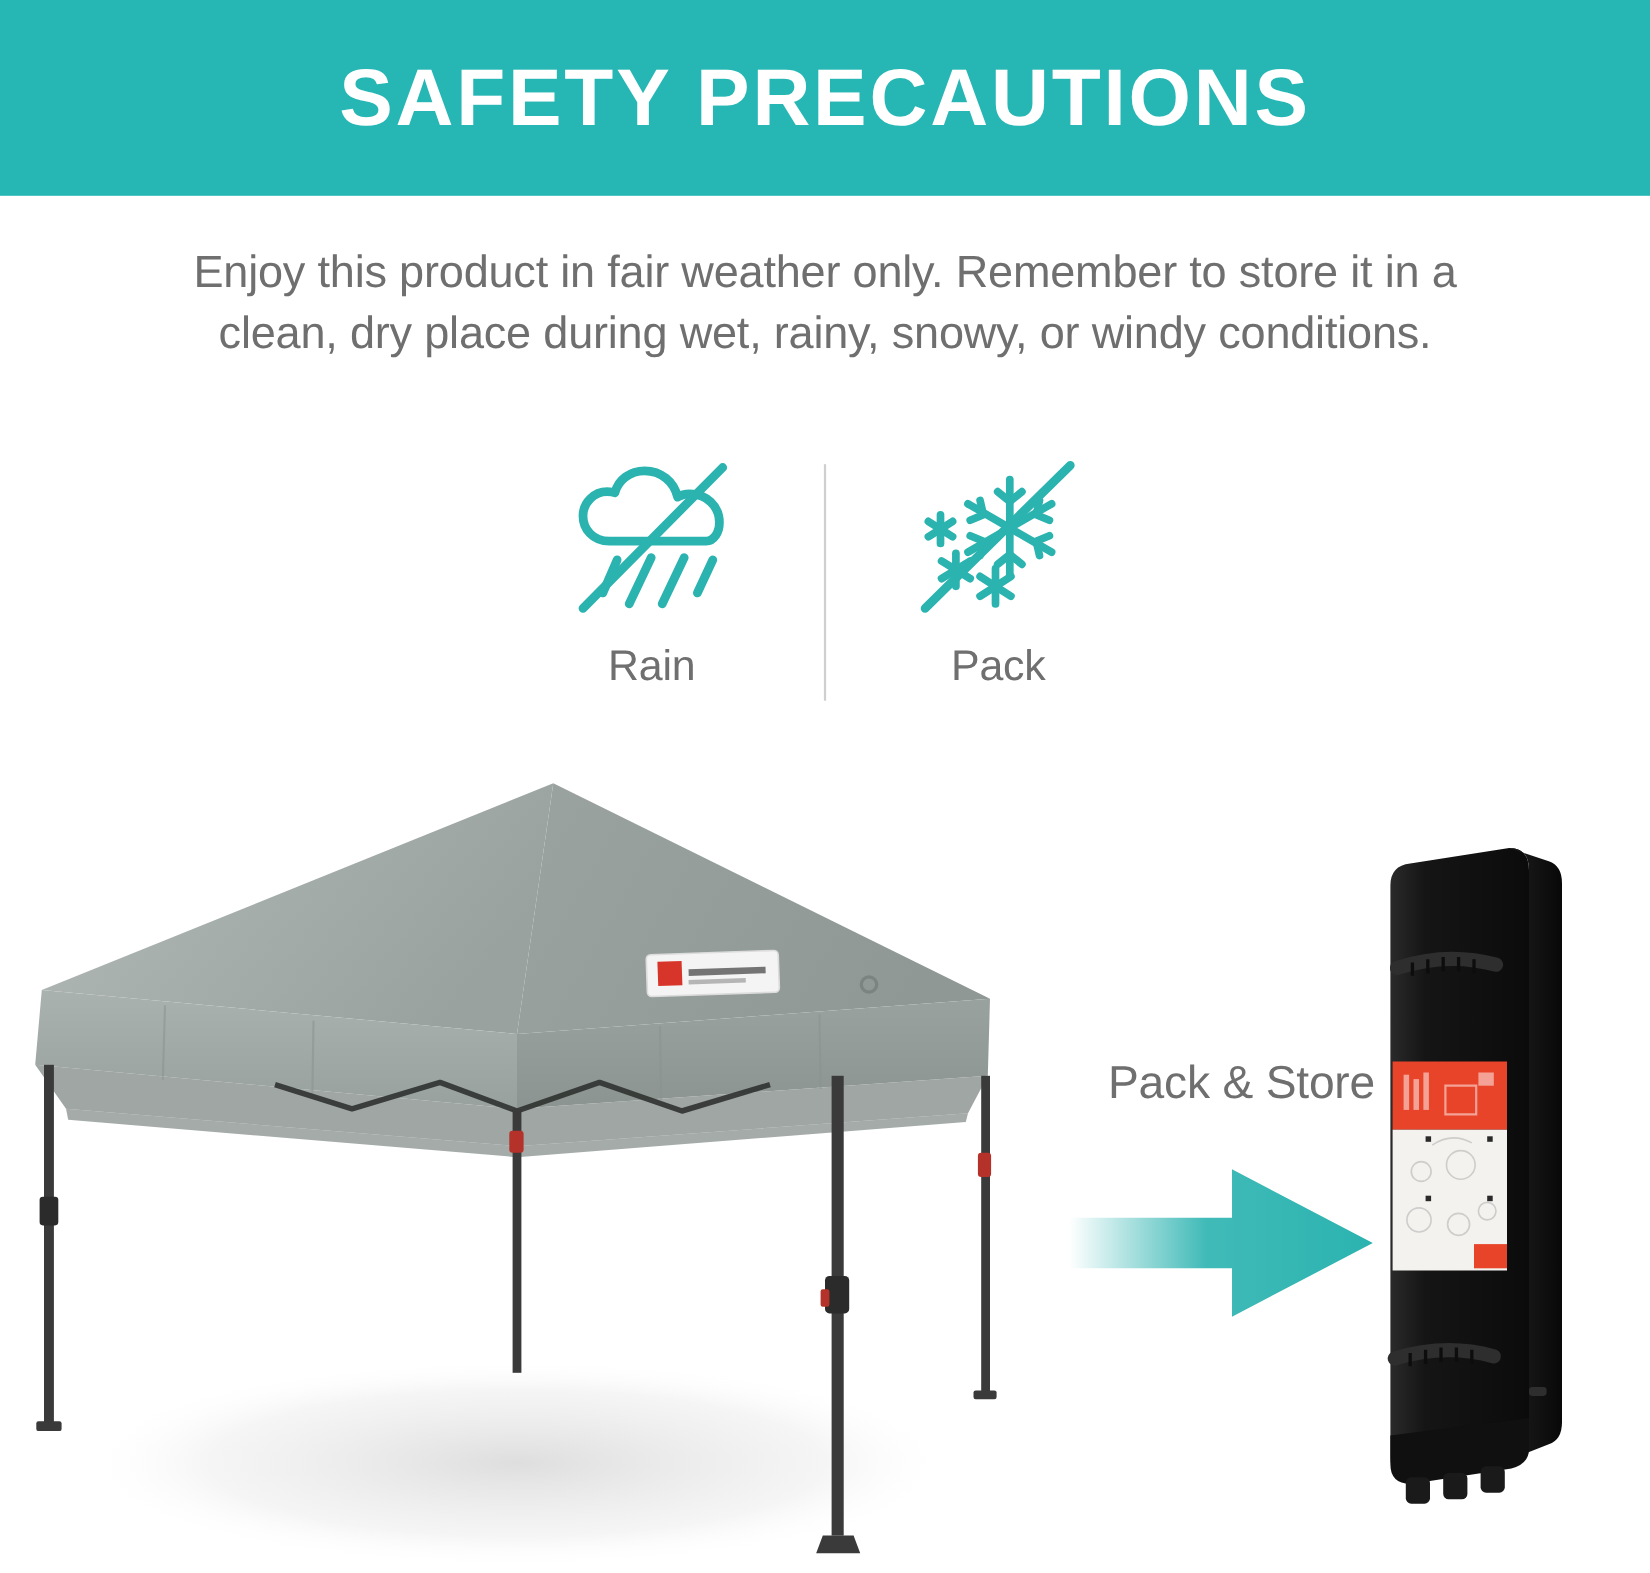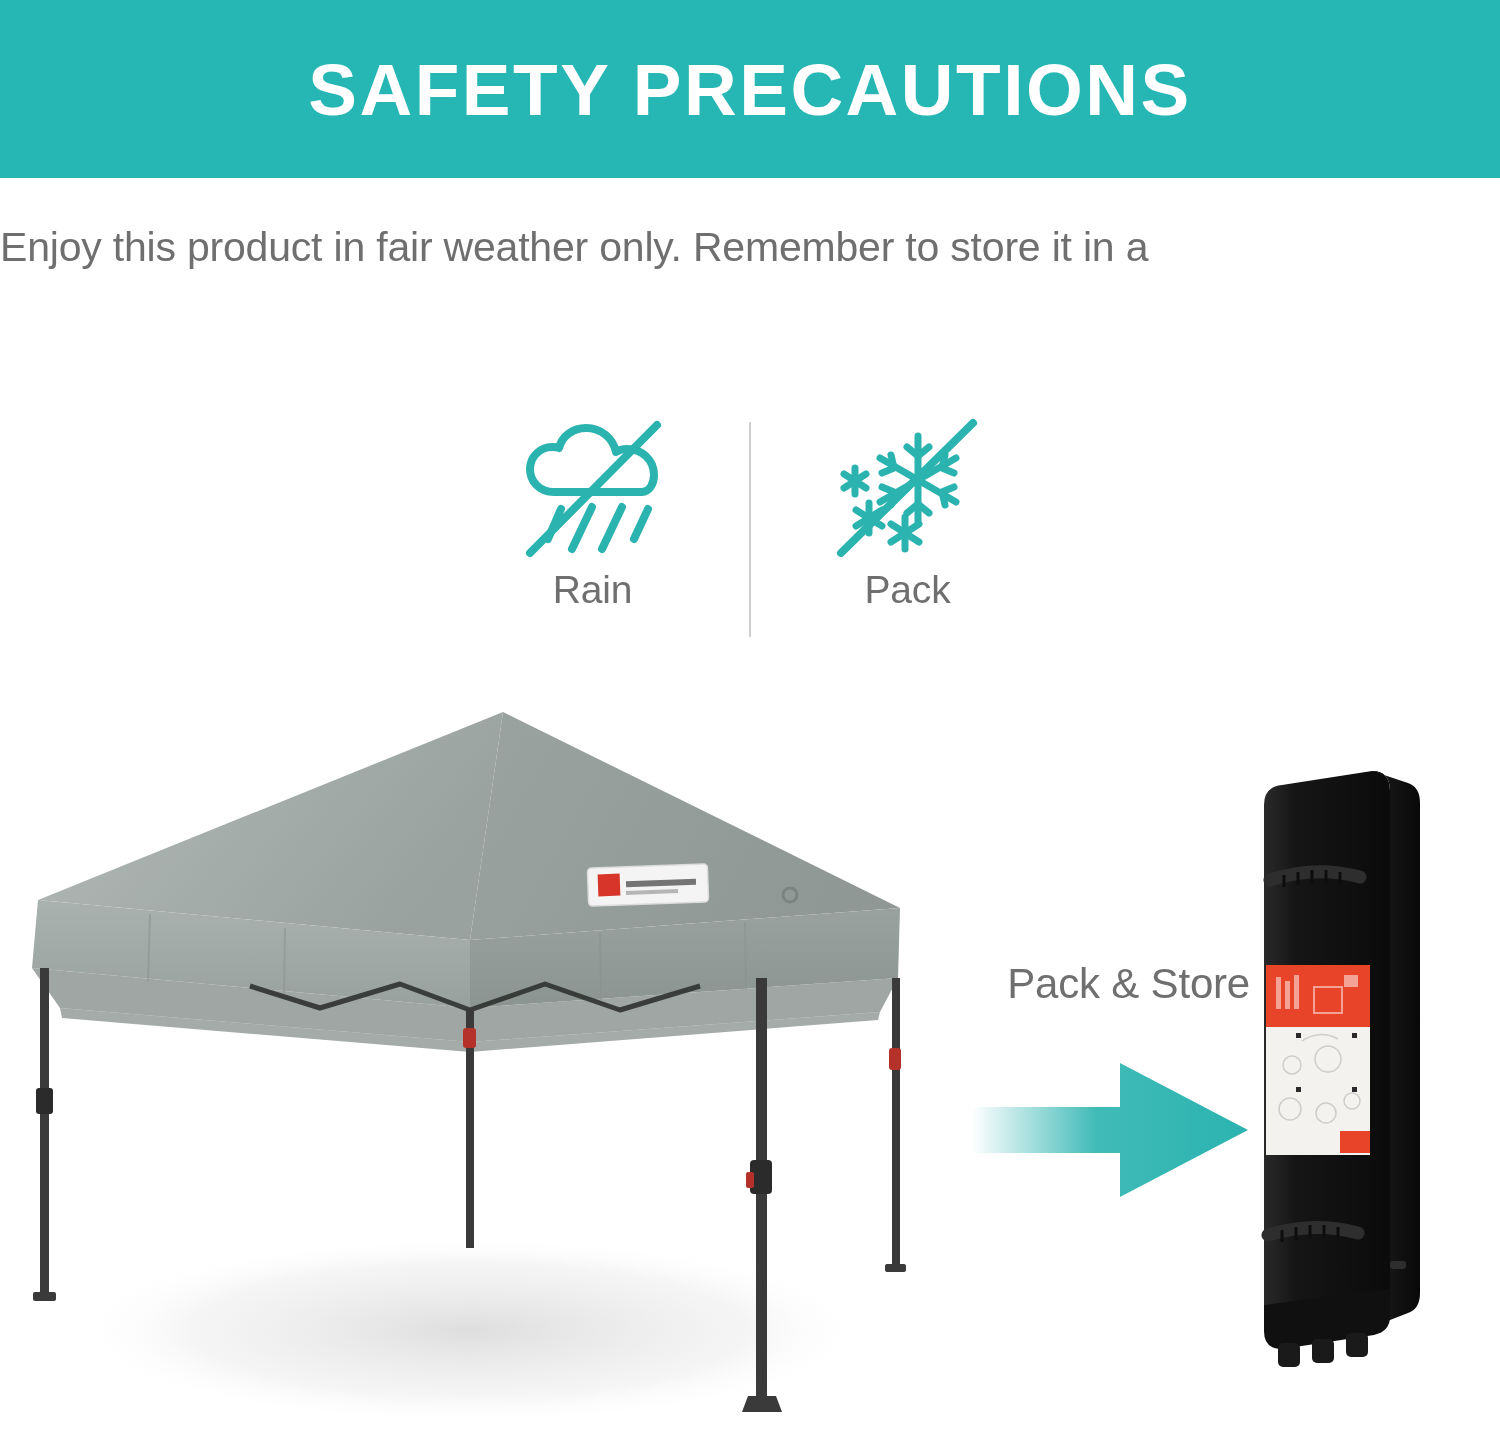--- a/index.html
+++ b/index.html
@@ -23,20 +23,21 @@
     font-weight:700;
     letter-spacing:2.5px;
     line-height:1;
     white-space:nowrap;
   }
 
   
   .subtitle-wrap{
     width:1500px;
     padding-top:42px;
+    text-align:center;
   }
   .subtitle{
     color:#6f6f6f;
     font-size:41px;
     font-weight:300;
     line-height:1.33;
     letter-spacing:-0.2px;
   }
 
   
@@ -52,21 +53,21 @@
     width:313px;
     display:flex;
     flex-direction:column;
     align-items:center;
   }
   .weather-icon{
     height:160px;
     display:flex; align-items:center; justify-content:center;
   }
   .weather-label{
-    margin-top:0;
+    margin-top:16px;
     color:#6f6f6f;
     font-size:39px;
     font-weight:300;
     letter-spacing:-0.2px;
     white-space:nowrap;
   }
   .col-divider{
     width:1px; height:215px;
     background:#cfcfcf;
     margin-top:14px;
@@ -110,20 +111,21 @@
 </style>
 </head>
 <body>
 
 <div class="header-bar">
   <div class="header-title">SAFETY PRECAUTIONS</div>
 </div>
 
 <div class="subtitle-wrap">
   <div class="subtitle">Enjoy this product in fair weather only. Remember to store it in a</div>
+  <div class="subtitle">clean, dry place during wet, rainy, snowy, or windy conditions.</div>
 </div>
 
 <div class="weather-row">
 
   <div class="weather-col">
     <div class="weather-icon">
       <svg width="170" height="160" viewBox="0 0 170 160">
         <g fill="none" stroke="#2bb3b0" stroke-width="8" stroke-linecap="round" stroke-linejoin="round">
           <path d="M46 84 C31 84 22 73 22 61 C22 49 32 39 44 39 C46 39 49 39 51 40
                    C54 28 65 20 78 20 C93 20 105 30 108 44

